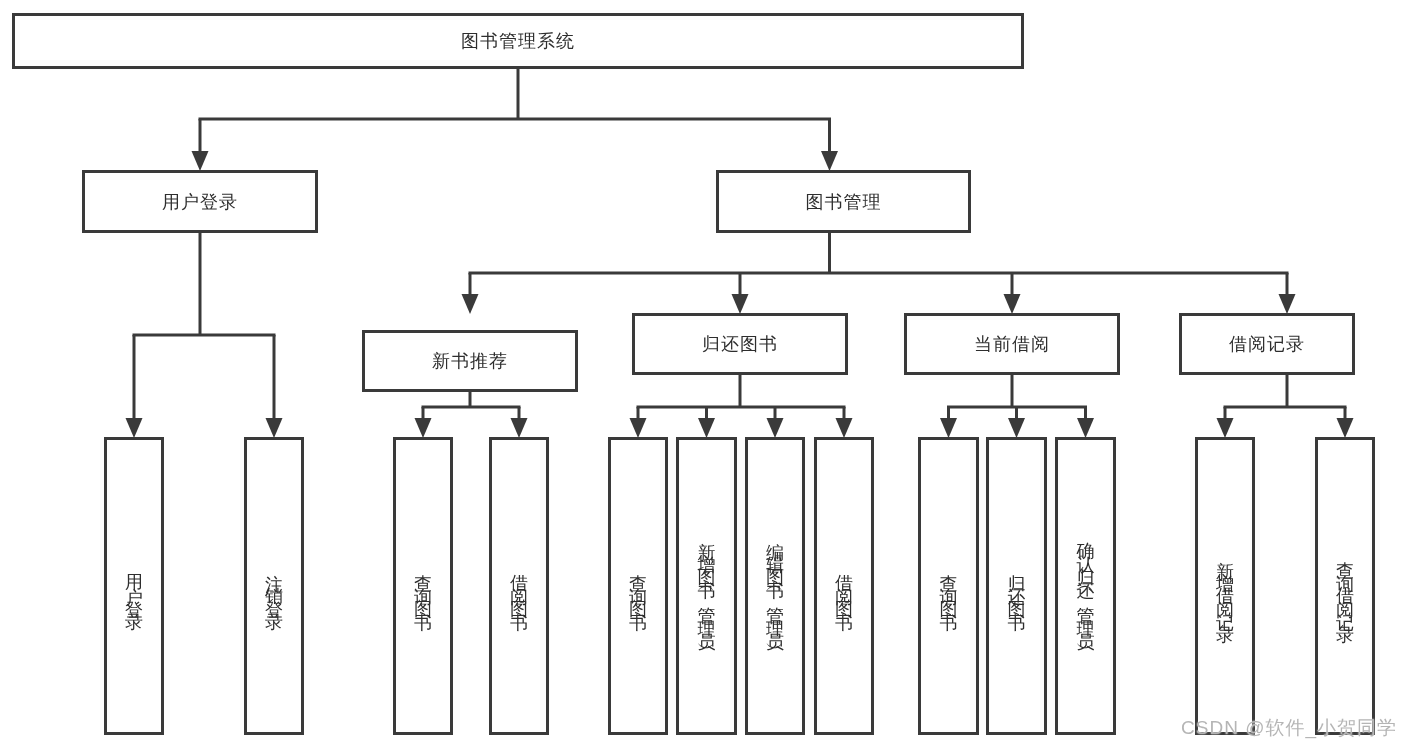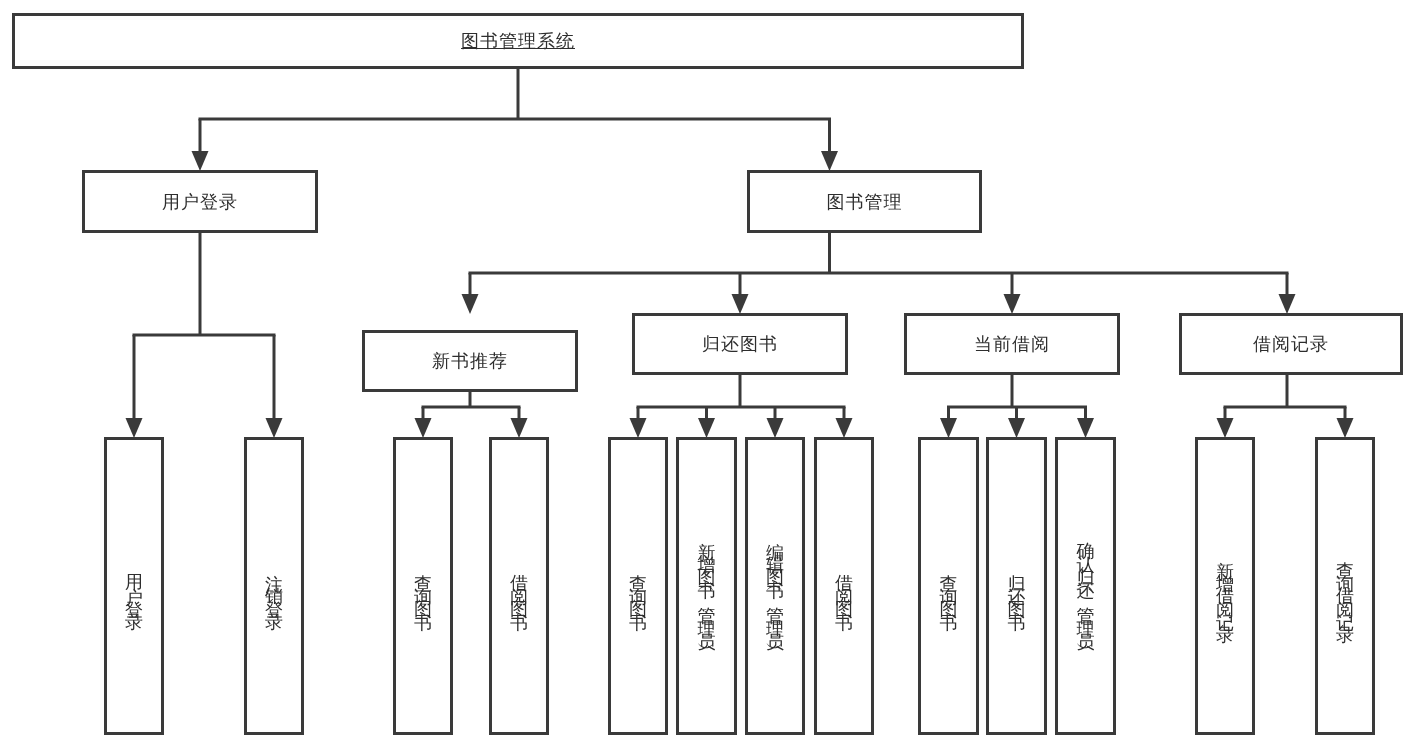--- a/index.html
+++ b/index.html
@@ -122,39 +122,39 @@
       <g>
         <line x1="1287" y1="375" x2="1287" y2="407" stroke="#3a3a3a" stroke-width="3"></line>
         <line x1="1223.5" y1="407" x2="1346.5" y2="407" stroke="#3a3a3a" stroke-width="3"></line>
         <line x1="1225" y1="407" x2="1225" y2="419" stroke="#3a3a3a" stroke-width="3"></line>
         <polygon points="1216.5,418 1233.5,418 1225,438" fill="#3a3a3a"></polygon>
         <line x1="1345" y1="407" x2="1345" y2="419" stroke="#3a3a3a" stroke-width="3"></line>
         <polygon points="1336.5,418 1353.5,418 1345,438" fill="#3a3a3a"></polygon>
       </g>
     </svg>
   <div id="nodes">
-      <div class="node h" style="left: 12px; top: 13px; width: 1012px; height: 56px; text-decoration: underline;">
+      <div class="node h" style="left: 12px; top: 13px; width: 1012px; height: 56px;">
         <span class="lbl">图书管理系统</span>
       </div>
       <div class="node h" style="left: 82px; top: 170px; width: 236px; height: 63px;">
         <span class="lbl">用户登录</span>
       </div>
-      <div class="node h" style="left: 747px; top: 170px; width: 235px; height: 63px;">
+      <div class="node h" style="left: 716px; top: 170px; width: 255px; height: 63px;">
         <span class="lbl">图书管理</span>
       </div>
       <div class="node h" style="left: 362px; top: 313px; width: 216px; height: 62px; margin-top: 17px;">
         <span class="lbl">新书推荐</span>
       </div>
       <div class="node h" style="left: 632px; top: 313px; width: 216px; height: 62px;">
         <span class="lbl">归还图书</span>
       </div>
       <div class="node h" style="left: 904px; top: 313px; width: 216px; height: 62px;">
         <span class="lbl">当前借阅</span>
       </div>
-      <div class="node h" style="left: 1179px; top: 313px; width: 224px; height: 62px;">
+      <div class="node h" style="left: 1179px; top: 313px; width: 176px; height: 62px;">
         <span class="lbl">借阅记录</span>
       </div>
       <div class="node v" style="left: 104px; top: 437px; width: 60px; height: 298px;">
         <span class="lbl">用户登录</span>
       </div>
       <div class="node v" style="left: 244px; top: 437px; width: 60px; height: 298px;">
         <span class="lbl">注销登录</span>
       </div>
       <div class="node v" style="left: 393px; top: 437px; width: 60px; height: 298px;">
         <span class="lbl">查询图书</span>
@@ -183,13 +183,14 @@
       <div class="node v" style="left: 1055px; top: 437px; width: 61px; height: 298px;">
         <span class="lbl">确认归还（管理员）</span>
       </div>
       <div class="node v" style="left: 1195px; top: 437px; width: 60px; height: 298px;">
         <span class="lbl">新增借阅记录</span>
       </div>
       <div class="node v" style="left: 1315px; top: 437px; width: 60px; height: 298px;">
         <span class="lbl">查询借阅记录</span>
       </div>
     </div>
+  <div class="watermark">CSDN @软件_小贺同学</div>
 </div>
 
 </body></html>

